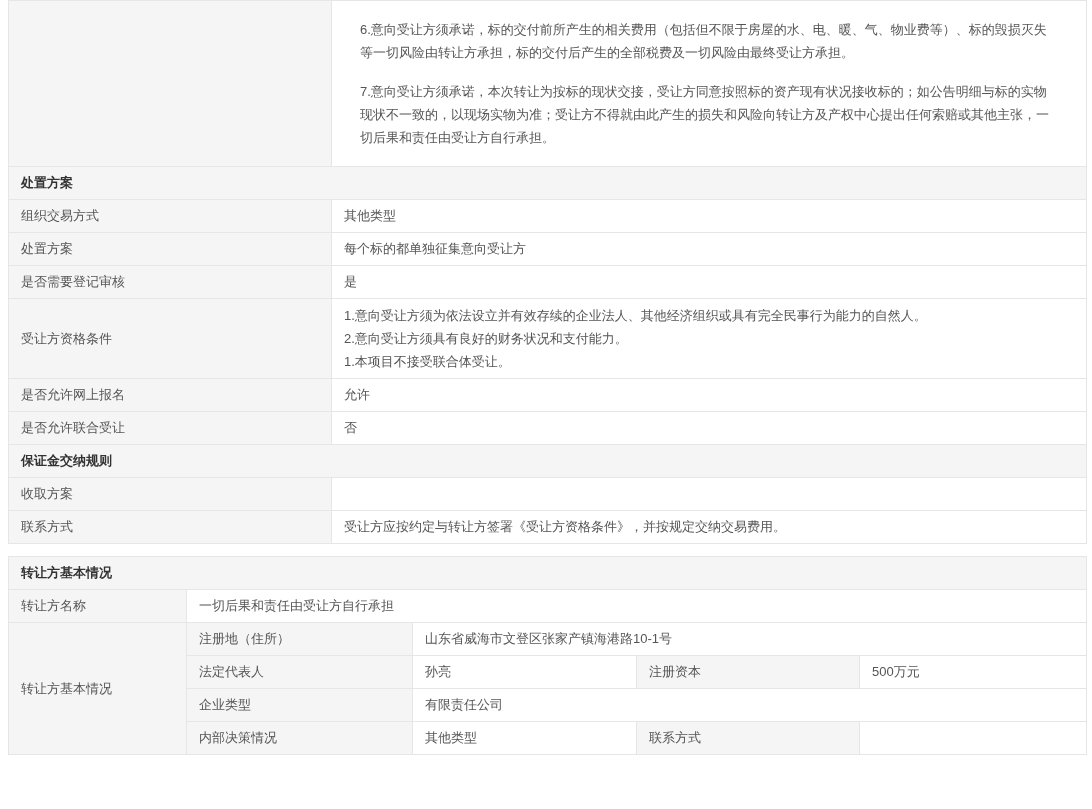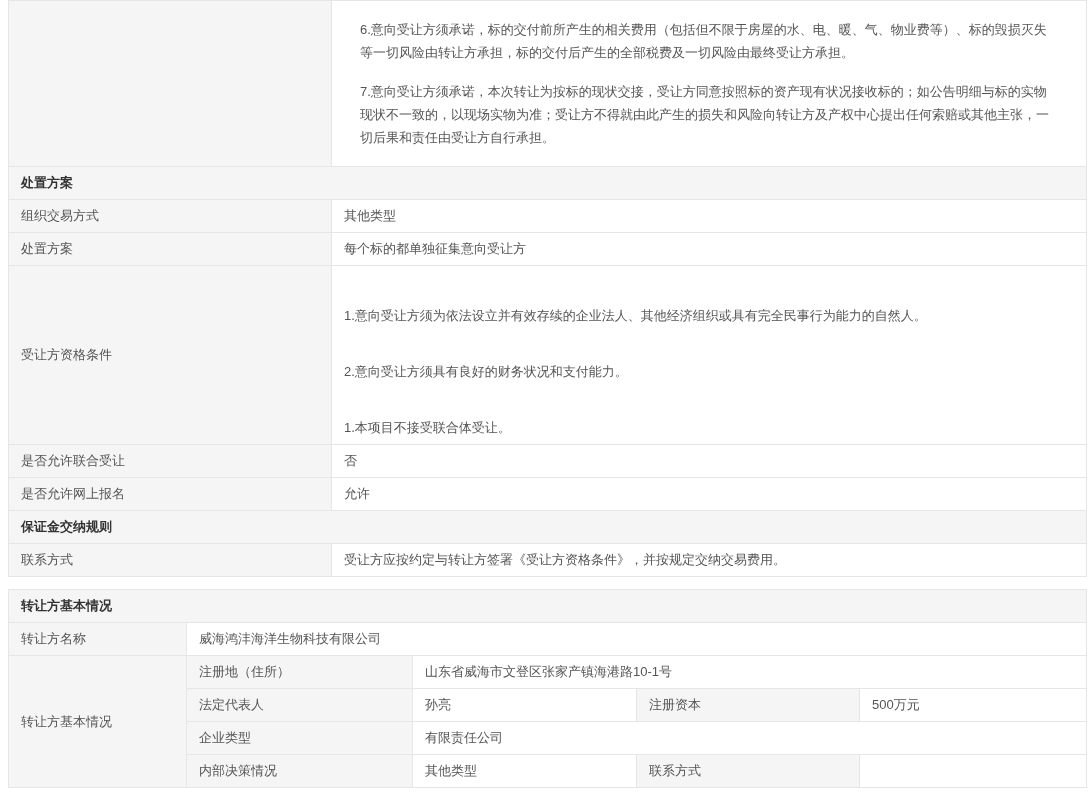--- a/index.html
+++ b/index.html
@@ -51,21 +51,21 @@
     height:33px;
     vertical-align:middle;
   }
   td.h{height:33px;}
   td.note{
     vertical-align:top;
     padding:1px 12px;
     height:116px;
   }
   td.note p{margin:16px;line-height:23px;}
-  .lines div{line-height:23px;margin-top:33px;}
+  .lines div{line-height:23px;}
   td.multi{padding:5px 12px;}
   .tbl-gap{height:12px;background:var(--page_bg);}
 </style>
 </head>
 <body>
 
 <div class="page">
 
   <table>
     <colgroup>
@@ -88,38 +88,46 @@
     <tr>
       <td class="lbl h">组织交易方式</td>
       <td class="val h">其他类型</td>
     </tr>
     <tr>
       <td class="lbl h">处置方案</td>
       <td class="val h">每个标的都单独征集意向受让方</td>
     </tr>
 
     <tr>
+      <td class="lbl h">是否需要登记审核</td>
+      <td class="val h">是</td>
+    </tr>
+    <tr>
       <td class="lbl">受让方资格条件</td>
       <td class="val multi lines">
         <div>1.意向受让方须为依法设立并有效存续的企业法人、其他经济组织或具有完全民事行为能力的自然人。</div>
         <div>2.意向受让方须具有良好的财务状况和支付能力。</div>
         <div>1.本项目不接受联合体受让。</div>
       </td>
     </tr>
     <tr>
+      <td class="lbl h">是否允许网上报名</td>
+      <td class="val h">允许</td>
+    </tr>
+    <tr>
       <td class="lbl h">是否允许联合受让</td>
       <td class="val h">否</td>
-    </tr>
-    <tr>
-      <td class="lbl h">是否允许网上报名</td>
-      <td class="val h">允许</td>
     </tr>
 
     <tr class="sec">
       <td colspan="2">保证金交纳规则</td>
+    </tr>
+    <tr>
+      <td class="lbl h">收取方案</td>
+      <td class="val h"></td>
     </tr>
     <tr>
       <td class="lbl h">联系方式</td>
       <td class="val h">受让方应按约定与转让方签署《受让方资格条件》，并按规定交纳交易费用。</td>
     </tr>
   </tbody>
     </table>
 
   <div class="tbl-gap"></div>
 
@@ -132,21 +140,21 @@
         <col style="width:227px">
     </colgroup>
 
     <tbody>
         <tr class="sec">
       <td colspan="5">转让方基本情况</td>
     </tr>
 
     <tr>
       <td class="lbl h">转让方名称</td>
-      <td class="val h" colspan="4">威海鸿沣海洋生物科技有限公司</td>
+      <td class="val h" colspan="4">一切后果和责任由受让方自行承担</td>
     </tr>
 
     <tr>
       <td class="lbl" rowspan="4">转让方基本情况</td>
       <td class="lbl h">注册地（住所）</td>
       <td class="val h" colspan="3">山东省威海市文登区张家产镇海港路10-1号</td>
     </tr>
     <tr>
       <td class="lbl h">法定代表人</td>
       <td class="val h">孙亮</td>

